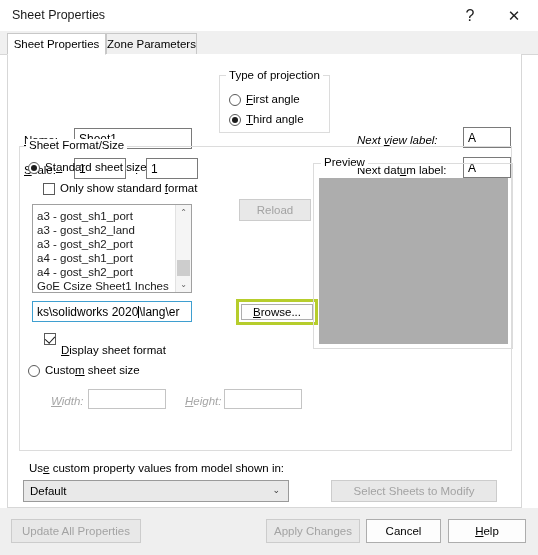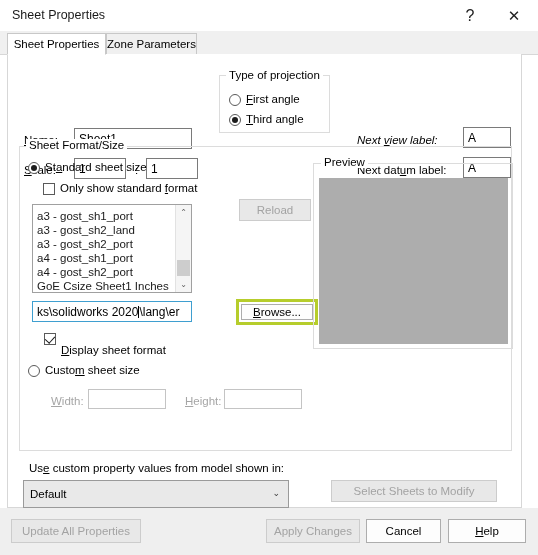--- a/index.html
+++ b/index.html
@@ -60,21 +60,21 @@
   #tab1{left:106px;width:91px;}
   
   .page{
     position:absolute;left:7px;top:54px;width:515px;height:454px;
     background:#ffffff;
     border:1px solid #d7d7d7;border-top:none;
     box-sizing:border-box;
   }
   
   .lbl{position:absolute;font-size:11.5px;color:#000;white-space:nowrap;}
-  .lbl.dis{color:#a6a6a6;}
+  .lbl.dis{color:#a6a6a6;font-style:italic;}
   u{text-decoration:underline;}
   .txt{
     position:absolute;box-sizing:border-box;
     border:1px solid #7a7a7a;background:#fff;
     font-family:"Liberation Sans","DejaVu Sans",sans-serif;
     font-size:12px;color:#000;
     padding:0 4px;line-height:1;
     display:flex;align-items:center;
   }
   .txt.focus{border:1px solid #3f9fd0;}
@@ -276,21 +276,21 @@
     <div class="lbl dis" style="left:177px;top:341px;"><u>H</u>eight:</div>
     <div class="txt dis" style="left:216px;top:335px;width:78px;height:20px;">
       <span></span>
     </div>
 
     <div class="group" style="left:305px;top:109px;width:200px;height:186px;"></div>
     <div class="group-title" style="left:313px;top:102px;">Preview</div>
     <div class="preview-img" style="left:311px;top:124px;width:189px;height:166px;"></div>
 
     <div class="lbl" style="left:15px;top:408px;margin-left:6px;">Us<u>e</u> custom property values from model shown in:</div>
-    <div class="combo" style="left:15px;top:426px;width:266px;height:28px;">
+    <div class="combo" style="left:15px;top:426px;width:266px;height:22px;">
       <span>Default</span>
       <span class="arrow">⌄</span>
     </div>
     <div class="btn dis" style="left:323px;top:426px;width:166px;height:22px;">
       <span>Select Sheets to Modify</span>
     </div>
 
     <div class="check dis" style="left:16px;top:455px;"></div>
     <div class="lbl dis" style="left:33px;top:454px;">Same as sheet specified in Document Properties</div>
   </div>

